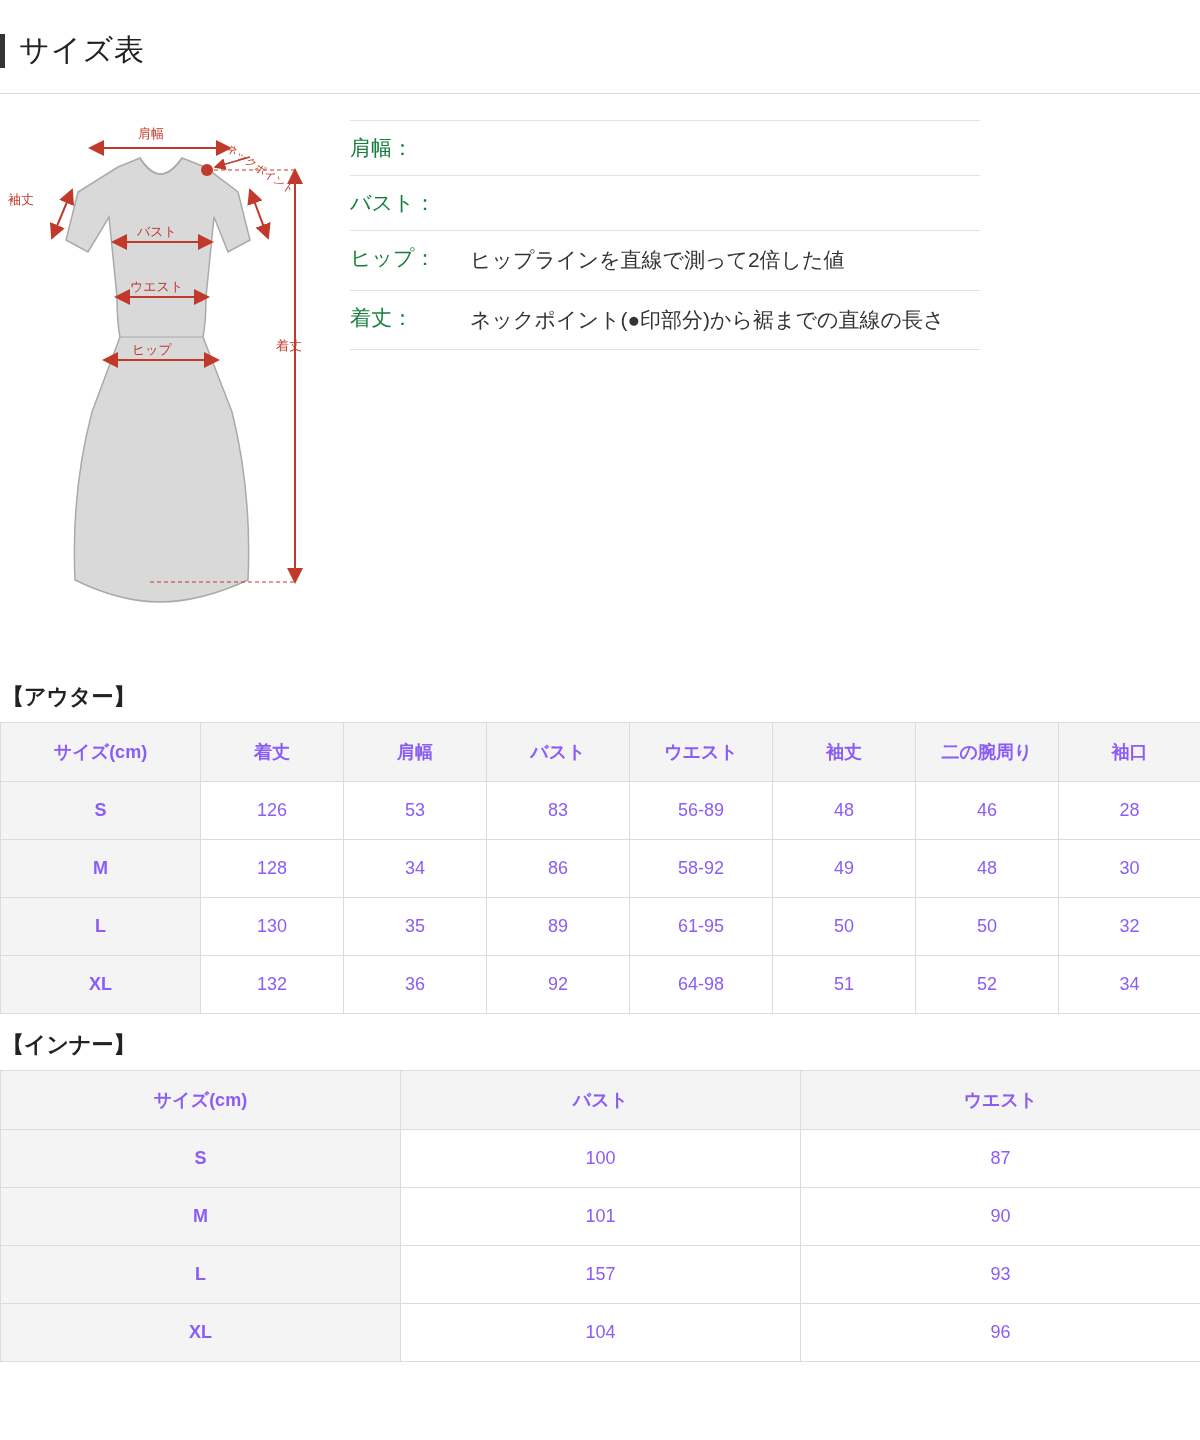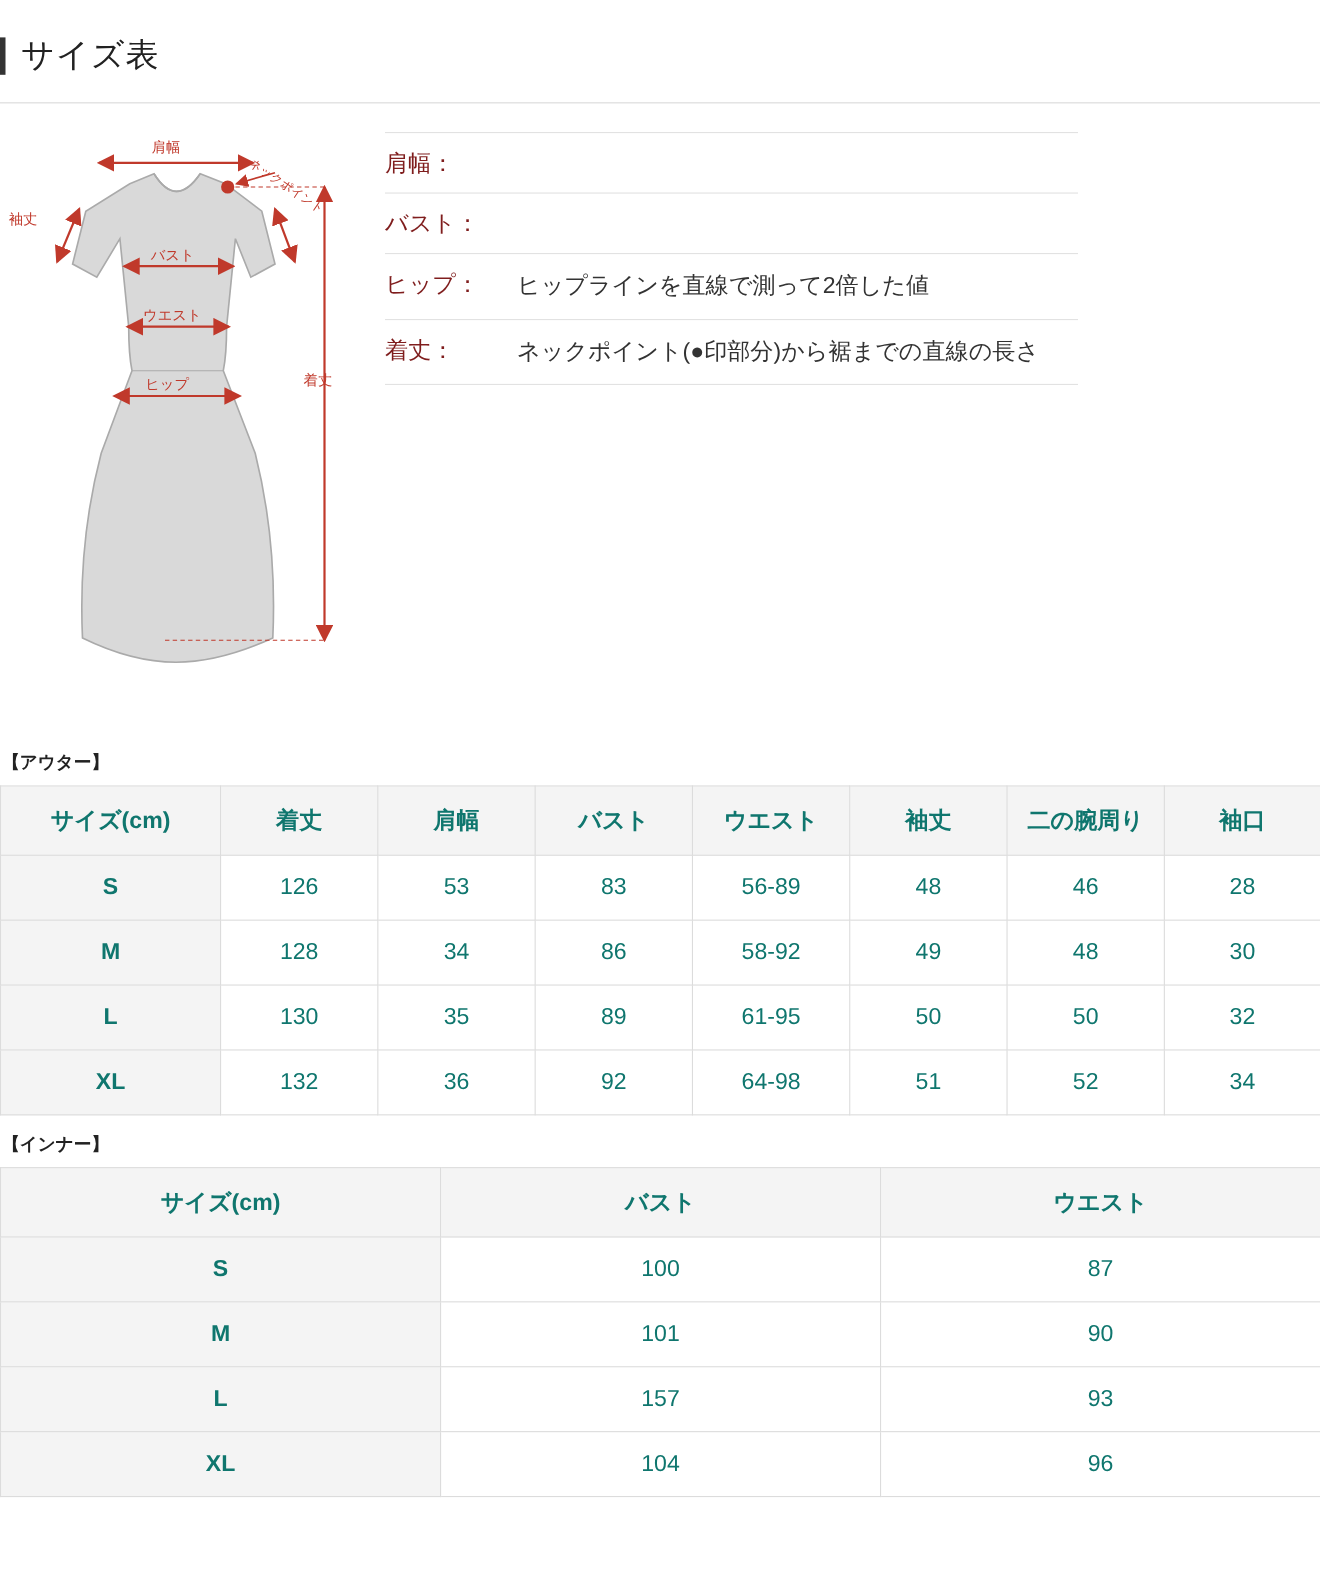--- a/index.html
+++ b/index.html
@@ -36,49 +36,49 @@
   .def-row {
     display: flex;
     border-bottom: 1px solid #e2e2e2;
     padding: 13px 0 13px 0;
     align-items: flex-start;
   }
   .def-row:first-child { border-top: 1px solid #e2e2e2; }
   .def-term {
     flex: 0 0 120px;
     font-size: 21px;
-    color: #7f1d1d;
+    color: #15803d;
     white-space: nowrap;
     font-family: Liberation Serif, serif;
   }
   .def-desc {
     font-size: 21px;
     color: #333;
     line-height: 1.55;
   }
 
   
   .sec-head {
-    font-size: 16px;
+    font-size: 22px;
     font-weight: 700;
     color: #222;
     padding: 16px 0 10px 2px;
   }
 
   
   table {
     border-collapse: collapse;
     width: 1200px;
     table-layout: fixed;
   }
   table th, table td {
     border: 1px solid #dcdcdc;
     text-align: center;
-    font-size: 21px;
-    color: #0f766e;
+    font-size: 18px;
+    color: #8b5cf6;
     height: 58px;
     padding: 17px 4px;
   }
   thead th {
     background: #f4f4f4;
     font-weight: 700;
   }
   tbody td.size-cell {
     background: #f4f4f4;
     font-weight: 700;

